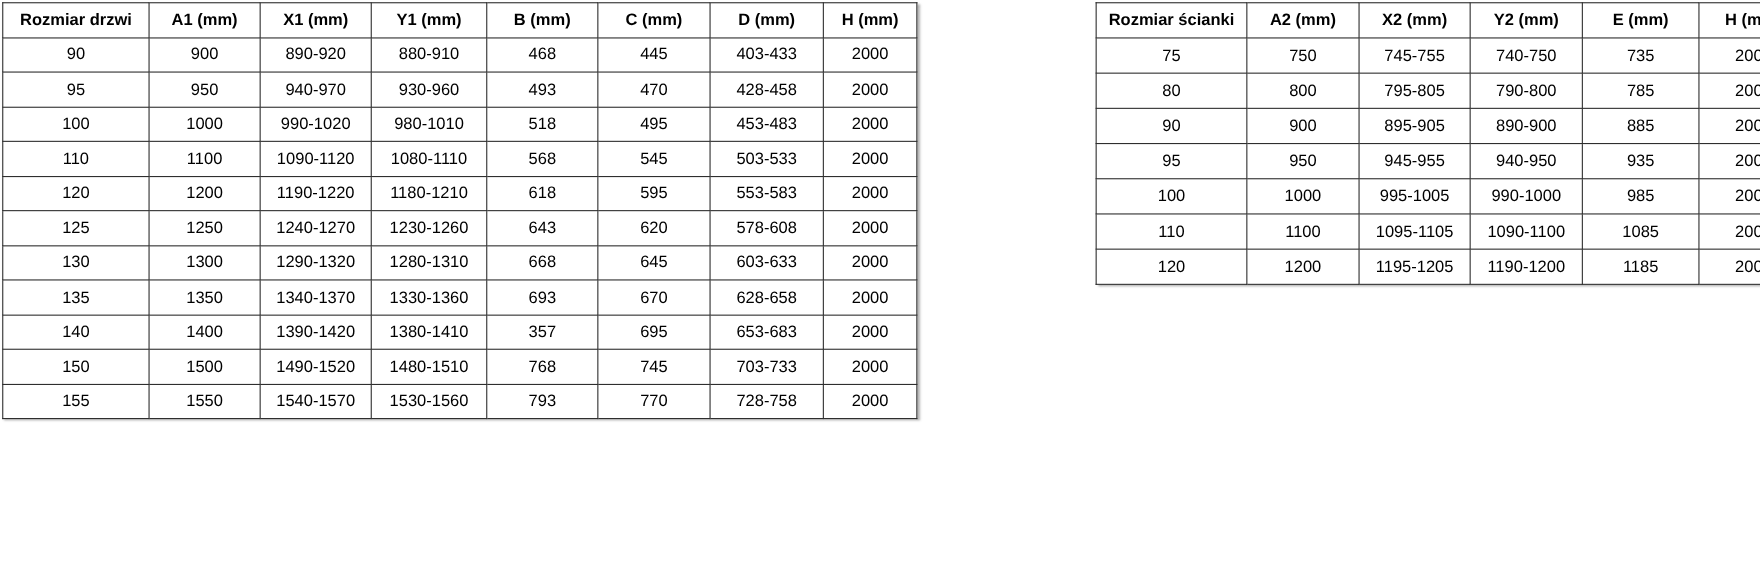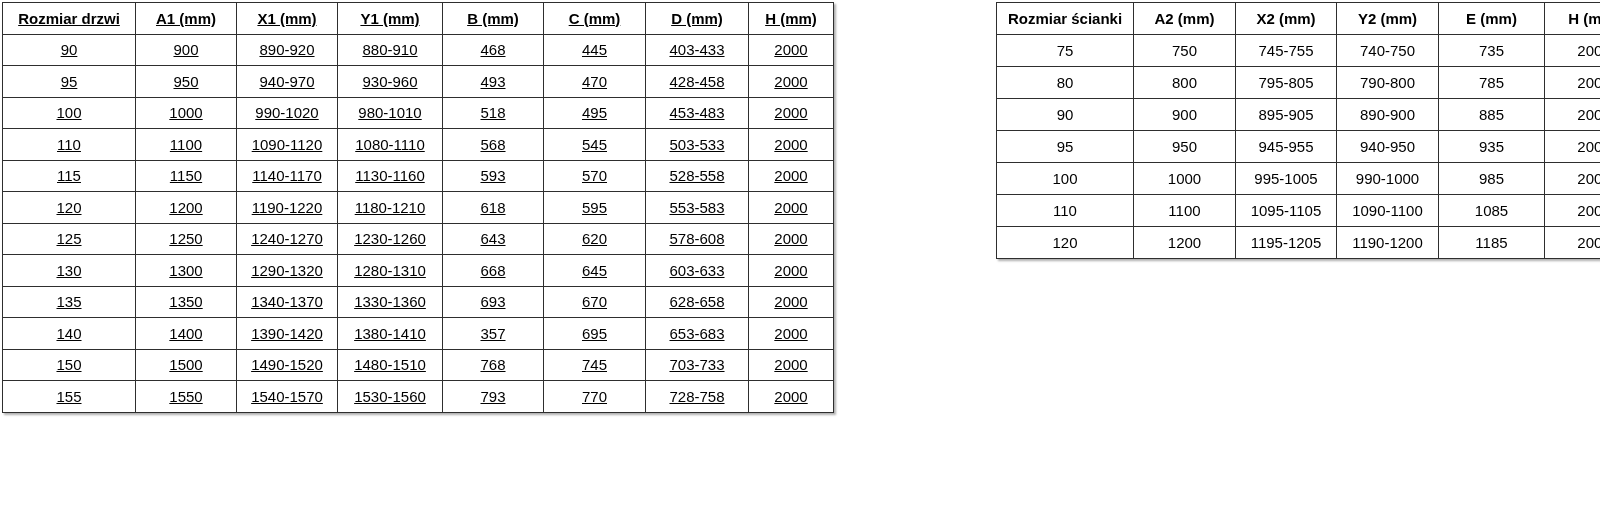--- a/index.html
+++ b/index.html
@@ -36,21 +36,21 @@
     overflow: hidden;
   }
   table.dim-table th {
     font-weight: bold;
   }
   table#door-table {
     left: 2px;
     top: 2px;
     width: 831px;
   }
-  table#door-table tr { height: 31.5px; text-decoration: underline; }
+  table#door-table tr { height: 31.5px; }
   table#wall-table {
     left: 996px;
     top: 2px;
     width: 647px;
   }
   table#wall-table tr { height: 32px; }
 </style>
 </head>
 <body>
 
@@ -114,30 +114,20 @@
           <td>110</td>
           <td>1100</td>
           <td>1090-1120</td>
           <td>1080-1110</td>
           <td>568</td>
           <td>545</td>
           <td>503-533</td>
           <td>2000</td>
         </tr>
         <tr>
-          <td>115</td>
-          <td>1150</td>
-          <td>1140-1170</td>
-          <td>1130-1160</td>
-          <td>593</td>
-          <td>570</td>
-          <td>528-558</td>
-          <td>2000</td>
-        </tr>
-        <tr>
           <td>120</td>
           <td>1200</td>
           <td>1190-1220</td>
           <td>1180-1210</td>
           <td>618</td>
           <td>595</td>
           <td>553-583</td>
           <td>2000</td>
         </tr>
         <tr>

